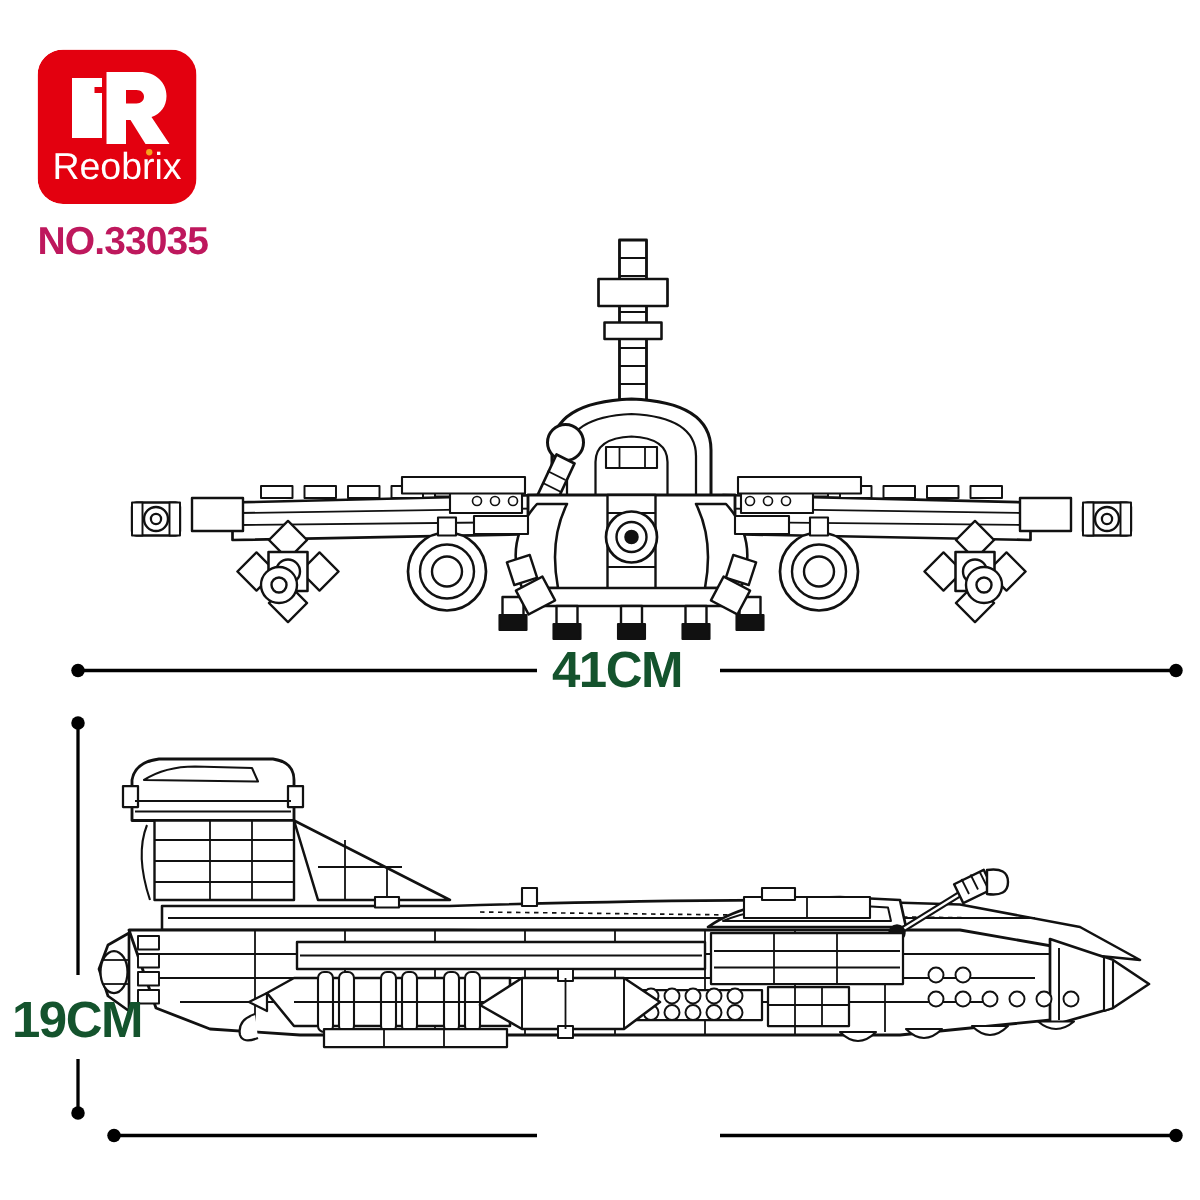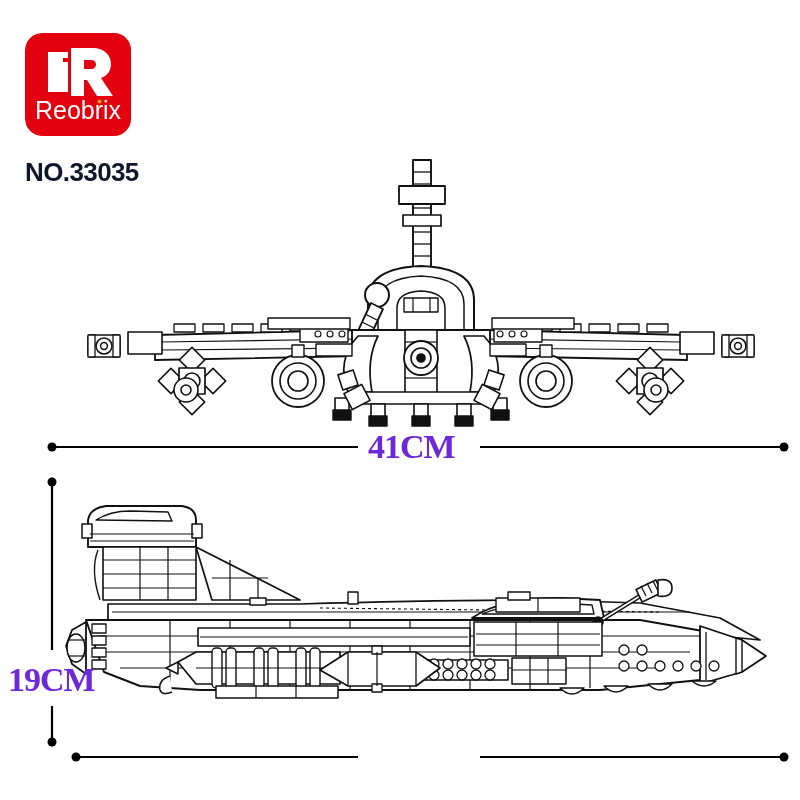--- a/index.html
+++ b/index.html
@@ -33,44 +33,44 @@
     position: relative;
     width: 122px;
     height: 103px;
     border-radius: 17px;
     overflow: hidden;
   }
   .brand-logo svg { display: block; }
   .brand-code {
     position: absolute;
     left: 0px;
-    top: 124px;
+    top: 112px;
     font-size: 26px;
     font-weight: bold;
     letter-spacing: -0.6px;
-    color: #0f172a;
+    color: #be185d;
     white-space: nowrap;
     font-family: "Liberation Sans", sans-serif;
   }
 
   
   .art {
     position: absolute;
     left: 0; top: 0;
     width: 800px;
     height: 800px;
     pointer-events: none;
   }
 
   
   .dim-label {
     position: absolute;
-    font-family: Liberation Serif, serif;
+    font-family: Liberation Sans, sans-serif;
     font-weight: bold;
-    color: #6d28d9;
+    color: #14532d;
     white-space: nowrap;
     letter-spacing: -1px;
   }
   #dim-width-top-label {
     left: 368px;
     top: 428px;
     font-size: 34px;
   }
   #dim-width-bottom-label {
     left: 368px;

